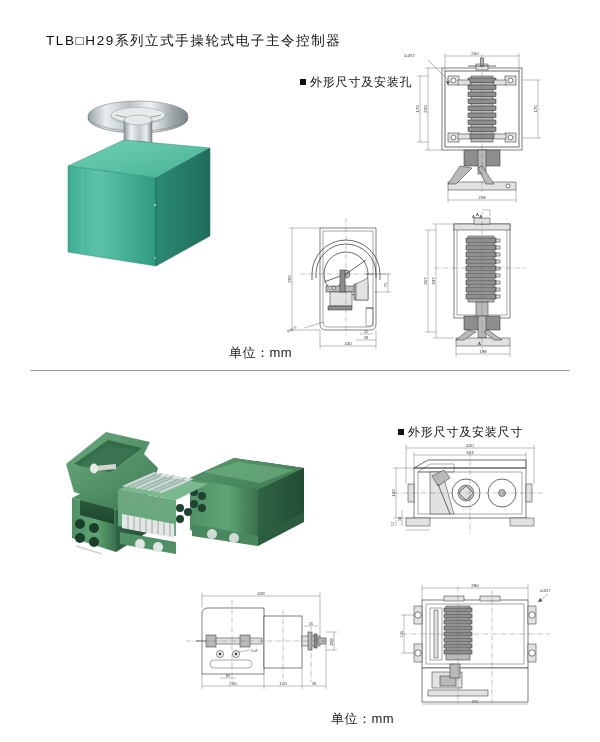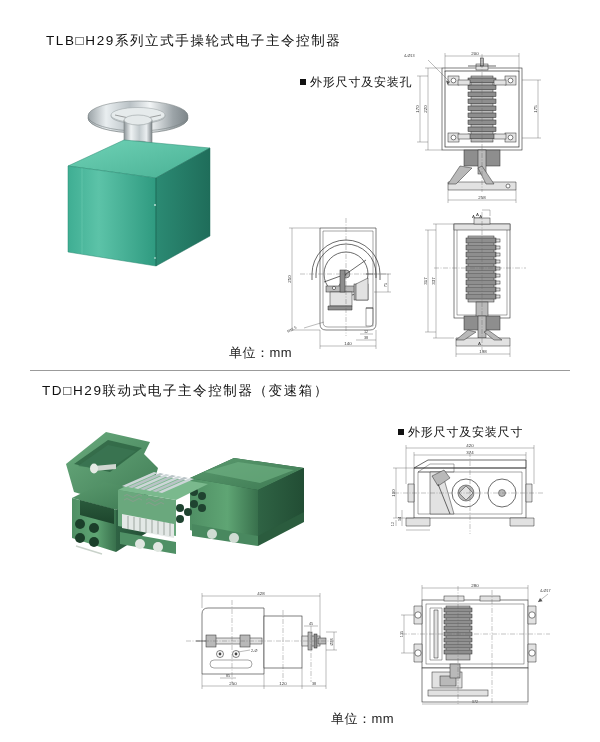--- a/index.html
+++ b/index.html
@@ -374,21 +374,20 @@
       <text class="dimtxt" x="69" y="144.5" text-anchor="middle">198</text>
 
       <text class="dimtxt" x="64" y="137">A</text>
     </svg>
   </div>
 
   <div class="unit-note" id="unit-1">单位：mm</div>
 
   <div class="divider" id="divider-1"></div>
 
-  <div class="section-title" id="title-2">TD□H29联动式电子主令控制器（变速箱）</div>
 
   <div class="sub-label" id="sublabel-2"><span class="bullet"></span><span>外形尺寸及安装尺寸</span></div>
 
   <div class="photo" id="photo-2">
     <svg width="256" height="150" viewBox="0 0 256 150">
       <defs>
         <linearGradient id="g2Top" x1="0" y1="0" x2="1" y2="1">
           <stop offset="0%" stop-color="#5a9a6e"></stop>
           <stop offset="100%" stop-color="#3e7a53"></stop>
         </linearGradient>

